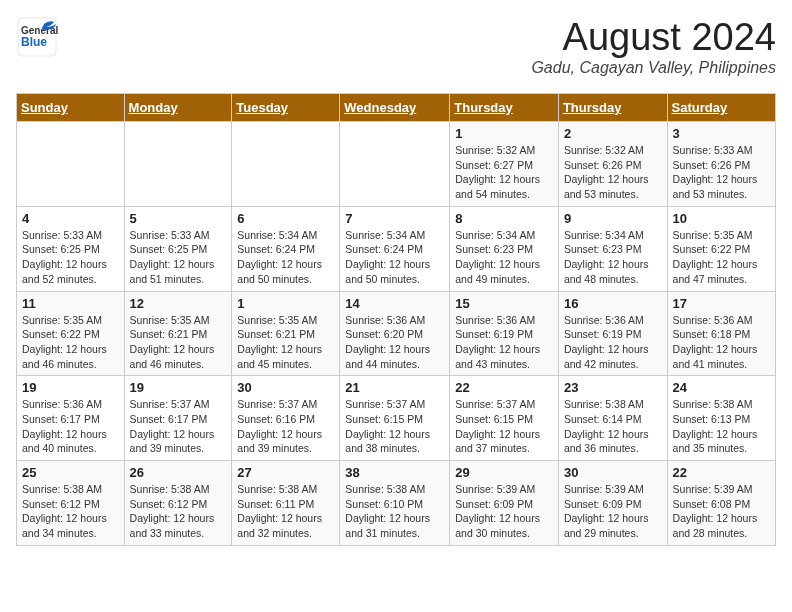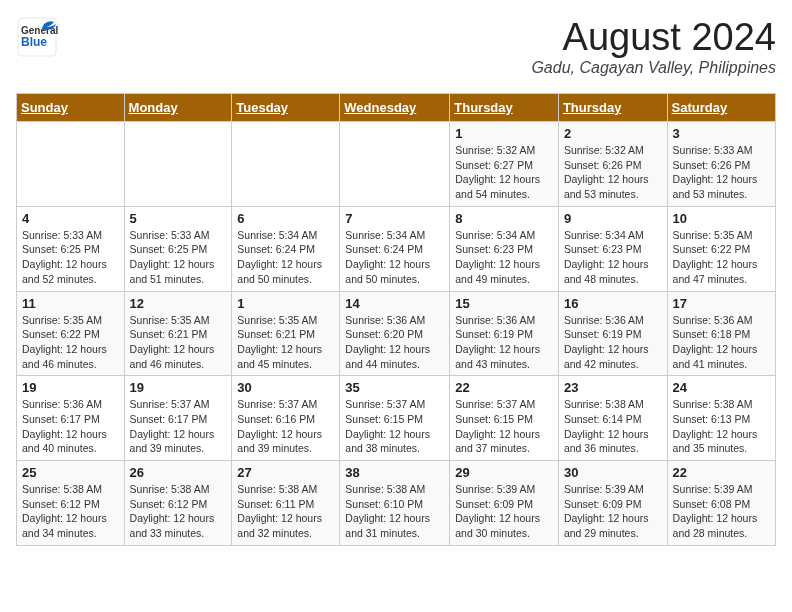--- a/index.html
+++ b/index.html
@@ -257,21 +257,21 @@
 and 39 minutes.</div>
         </td>
         <td>
           <span class="day-num">30</span>
           <div class="day-info" style="white-space: pre-line;">Sunrise: 5:37 AM
 Sunset: 6:16 PM
 Daylight: 12 hours
 and 39 minutes.</div>
         </td>
         <td>
-          <span class="day-num">35</span>
+          <span class="day-num">21</span>
           <div class="day-info" style="white-space: pre-line;">Sunrise: 5:37 AM
 Sunset: 6:15 PM
 Daylight: 12 hours
 and 38 minutes.</div>
         </td>
         <td>
           <span class="day-num">22</span>
           <div class="day-info" style="white-space: pre-line;">Sunrise: 5:37 AM
 Sunset: 6:15 PM
 Daylight: 12 hours

